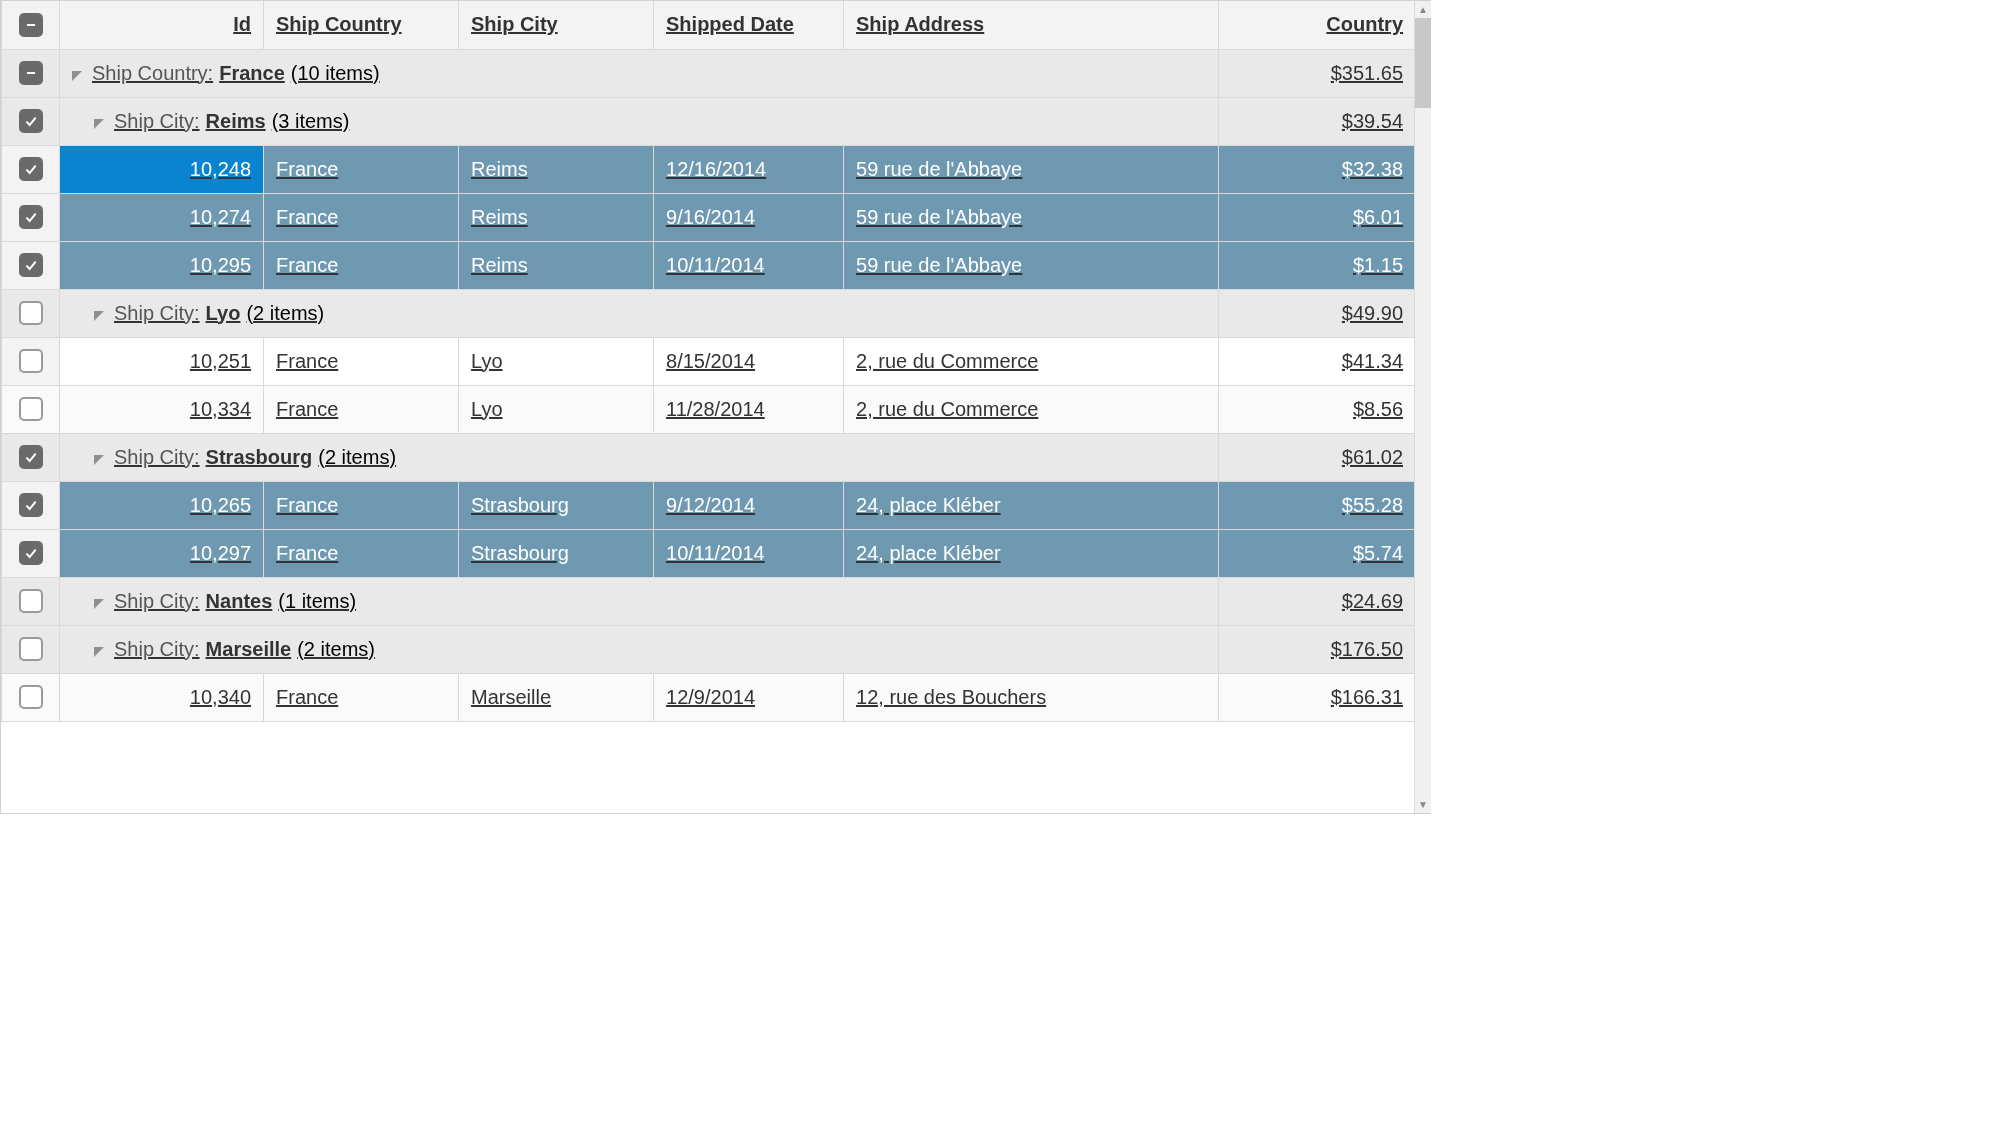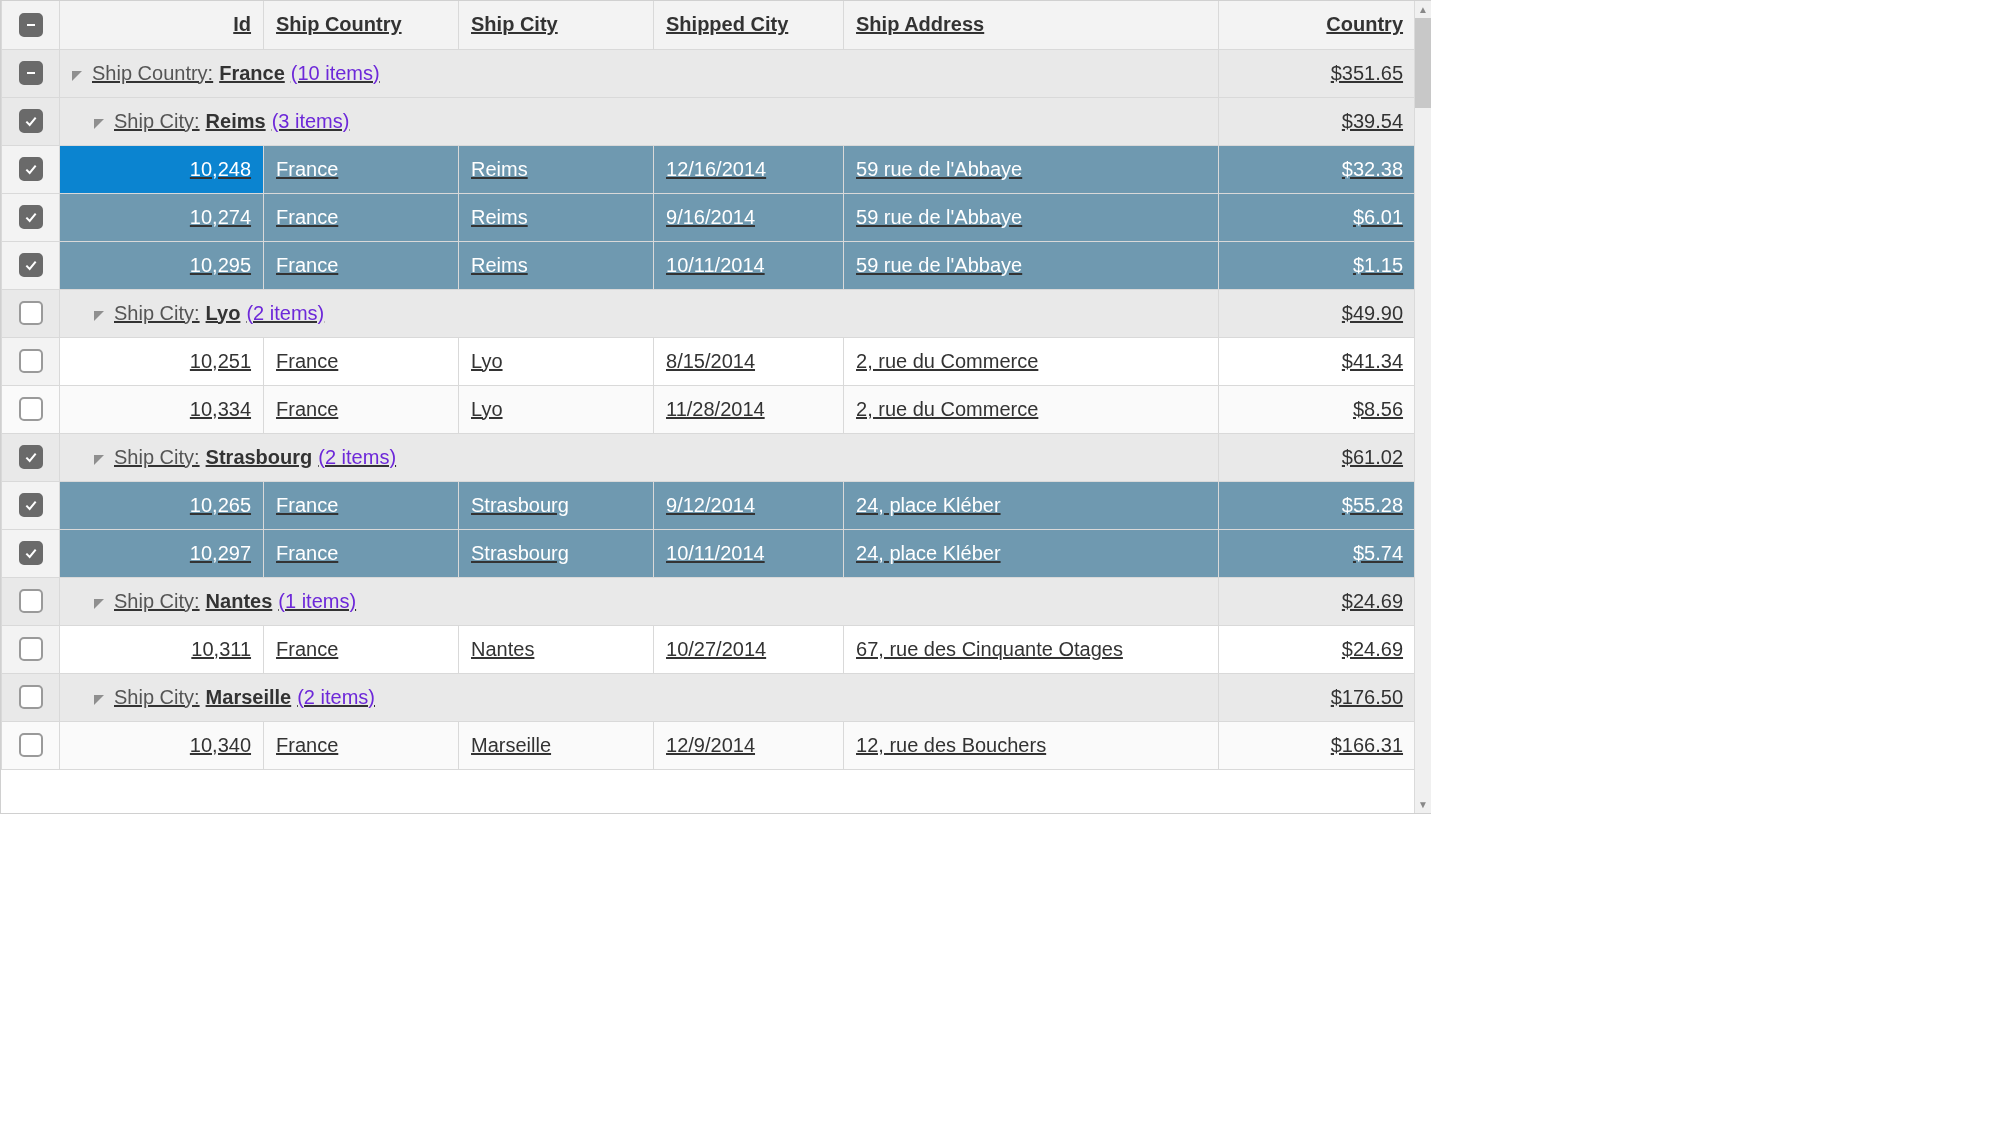--- a/index.html
+++ b/index.html
@@ -85,21 +85,21 @@
 
   tr.group-row td { background: #e9e9e9; }
   tr.group-row .group-content {
     display: flex;
     align-items: center;
     gap: 6px;
     color: #555;
   }
   tr.group-row .group-label { color:#555; }
   tr.group-row .group-value { font-weight: 700; color:#333; }
-  tr.group-row .group-count { color:#6d28d9; }
+  tr.group-row .group-count { color:#000000; }
   tr.group-row.level-1 .group-content { padding-left: 22px; text-align: right; }
 
   tr.data-row.alt td { background: #fafafa; }
   tr.data-row.selected td { background: #6f99b0; color: #fff; }
   tr.data-row.selected td.check-cell { background: #f3f3f3; color:#333; }
   tr.data-row.selected.active td.idcell { background: #0b84d0; }
 
   
   .cb {
     width: 24px; height: 24px;
@@ -152,21 +152,21 @@
         <th class="check-cell">
           <span id="hcb" class="cb indet">
               <svg viewBox="0 0 24 24">
                 <line class="glyph-min" x1="6" y1="12" x2="18" y2="12"></line>
               </svg>
             </span>
         </th>
         <th class="num" colspan="3">Id</th>
         <th>Ship Country</th>
         <th>Ship City</th>
-        <th>Shipped City</th>
+        <th>Shipped Date</th>
         <th>Ship Address</th>
         <th class="num">Country</th>
       </tr>
     </thead>
     <tbody id="gbody">
         <tr class="group-row level-0">
           <td class="check-cell"><span class="cb indet">
               <svg viewBox="0 0 24 24">
                 <line class="glyph-min" x1="6" y1="12" x2="18" y2="12"></line>
               </svg>
@@ -313,29 +313,20 @@
           <td colspan="7">
             <span class="group-content">
               <span class="tri-wrap"><span class="caret"></span></span>
               <span class="group-label">Ship City:</span> 
               <span class="group-value">Nantes</span> 
               <span class="group-count">(1 items)</span>
             </span>
           </td>
           <td class="num">$24.69</td>
         </tr>
-        <tr class="data-row">
-          <td class="check-cell"><span class="cb"></span></td>
-          <td class="num idcell" colspan="3">10,311</td>
-          <td>France</td>
-          <td>Nantes</td>
-          <td>10/27/2014</td>
-          <td>67, rue des Cinquante Otages</td>
-          <td class="num">$24.69</td>
-        </tr>
         <tr class="group-row level-1">
           <td class="check-cell"><span class="cb"></span></td>
           <td colspan="7">
             <span class="group-content">
               <span class="tri-wrap"><span class="caret"></span></span>
               <span class="group-label">Ship City:</span> 
               <span class="group-value">Marseille</span> 
               <span class="group-count">(2 items)</span>
             </span>
           </td>

